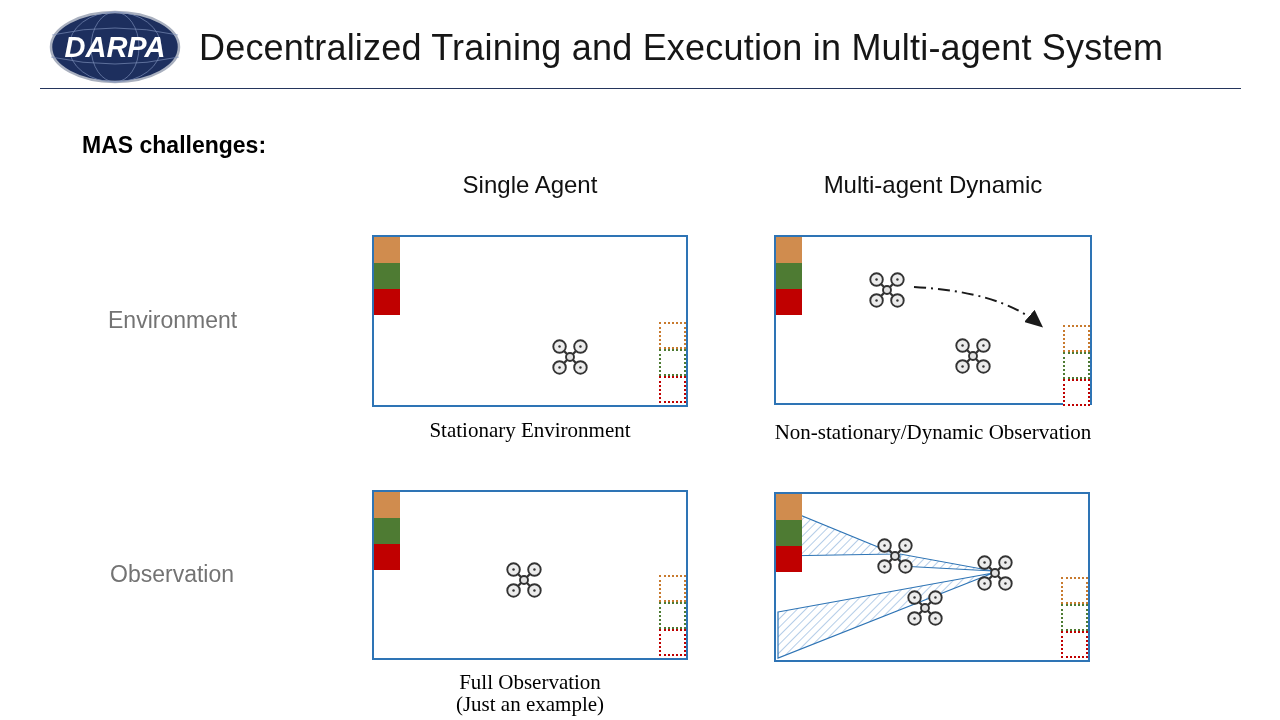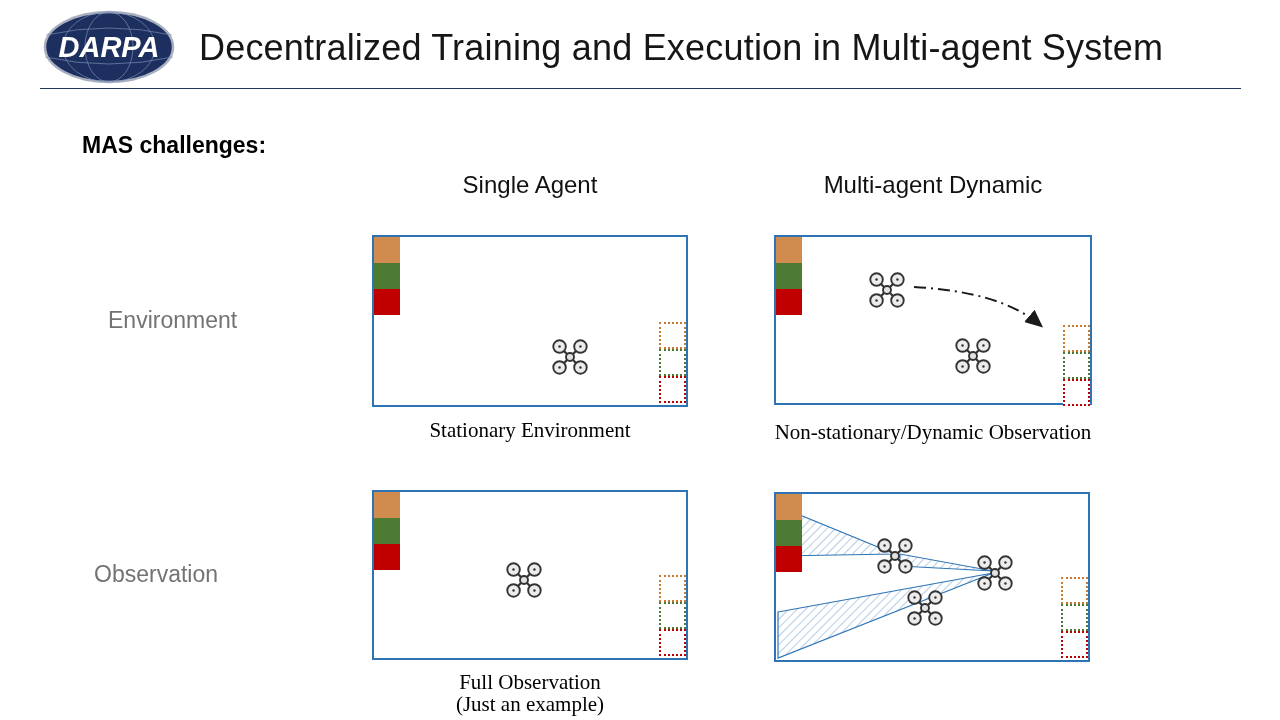--- a/index.html
+++ b/index.html
@@ -43,41 +43,41 @@
         <circle cx="31" cy="31" r="6.6" fill="#ececec" stroke="#333" stroke-width="2"></circle>
         <circle cx="20" cy="20" r="4.2" fill="#e2e2e2" stroke="#333" stroke-width="2"></circle>
         <circle cx="9" cy="9" r="1.3" fill="#333"></circle>
         <circle cx="31" cy="9" r="1.3" fill="#333"></circle>
         <circle cx="9" cy="31" r="1.3" fill="#333"></circle>
         <circle cx="31" cy="31" r="1.3" fill="#333"></circle>
       </g>
     </defs>
   </svg>
 
-  <div class="abs" style="left:42px; top:8px;">
+  <div class="abs" style="left:48px; top:8px;">
     <svg width="134" height="78" viewBox="0 0 134 78">
       <ellipse cx="67" cy="39" rx="64" ry="35" fill="#1d2f5e" stroke="#a9b0bf" stroke-width="2.5"></ellipse>
       <ellipse cx="67" cy="39" rx="46" ry="35" fill="none" stroke="#7f92bb" stroke-width="1" opacity="0.65"></ellipse>
       <ellipse cx="67" cy="39" rx="24" ry="35" fill="none" stroke="#7f92bb" stroke-width="1" opacity="0.65"></ellipse>
       <path d="M4,27 Q67,13 130,27" fill="none" stroke="#7f92bb" stroke-width="1" opacity="0.65"></path>
       <path d="M3,49 Q67,63 131,49" fill="none" stroke="#7f92bb" stroke-width="1" opacity="0.65"></path>
       <text x="67" y="49" text-anchor="middle" font-family="Liberation Sans, sans-serif" font-size="29" font-style="italic" font-weight="bold" fill="#ffffff">DARPA</text>
     </svg>
   </div>
 
   <h1 class="abs title">Decentralized Training and Execution in Multi-agent System</h1>
   <div class="abs divider"></div>
 
   <div class="abs col-header" style="left:372px; width:316px;">Single Agent</div>
 
   <div class="abs section-label">MAS challenges:</div>
   <div class="abs col-header" style="left:764px; width:338px;">Multi-agent Dynamic</div>
 
   <div class="abs row-label" style="left:108px; top:307px;">Environment</div>
-  <div class="abs row-label" style="left:94px; top:561px;">Observation</div>
+  <div class="abs row-label" style="left:110px; top:561px;">Observation</div>
 
   <div class="panel" style="left:372px; top:235px; width:316px; height:172px;">
     <div class="stack">
       <div class="sq orange"></div>
       <div class="sq green"></div>
       <div class="sq red"></div>
     </div>
     <div class="goal-stack">
       <div class="dsq orange"></div>
       <div class="dsq green"></div>

